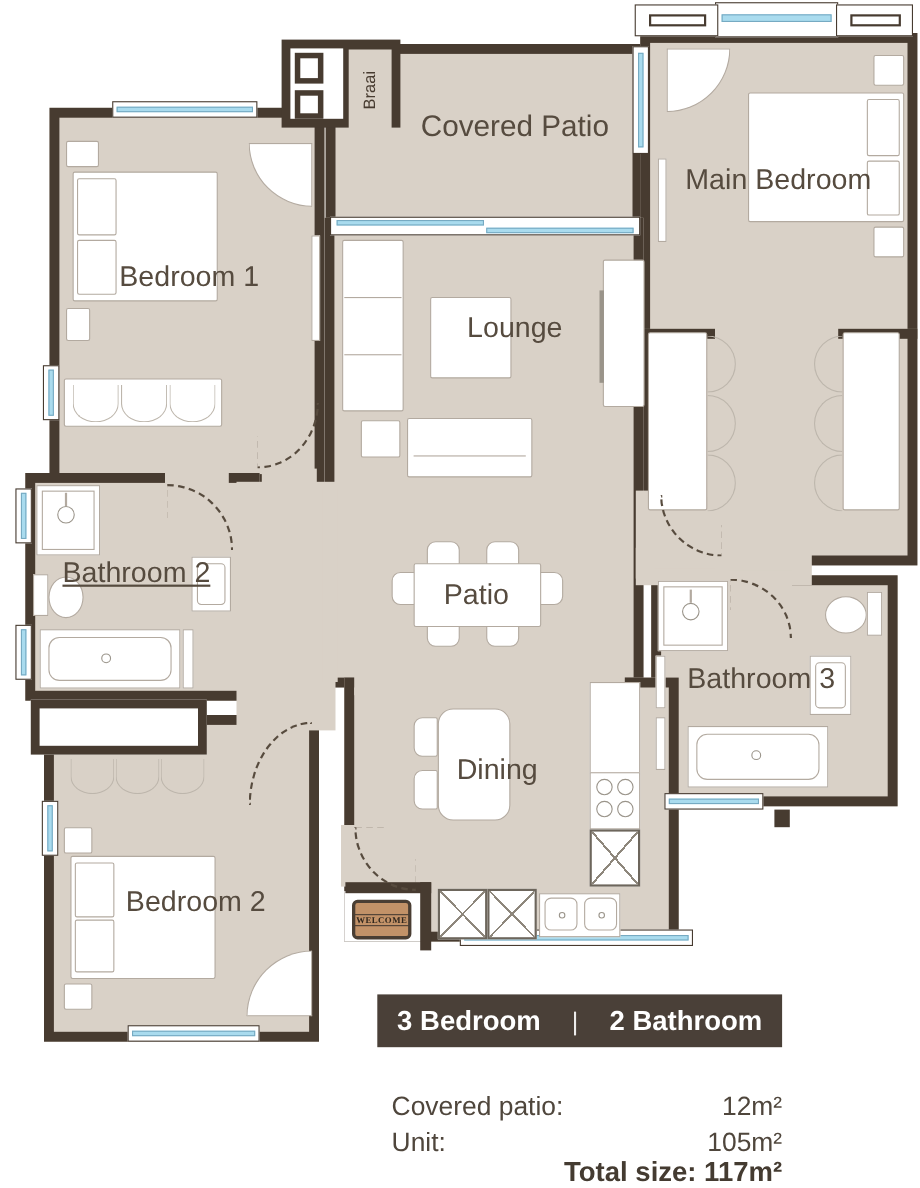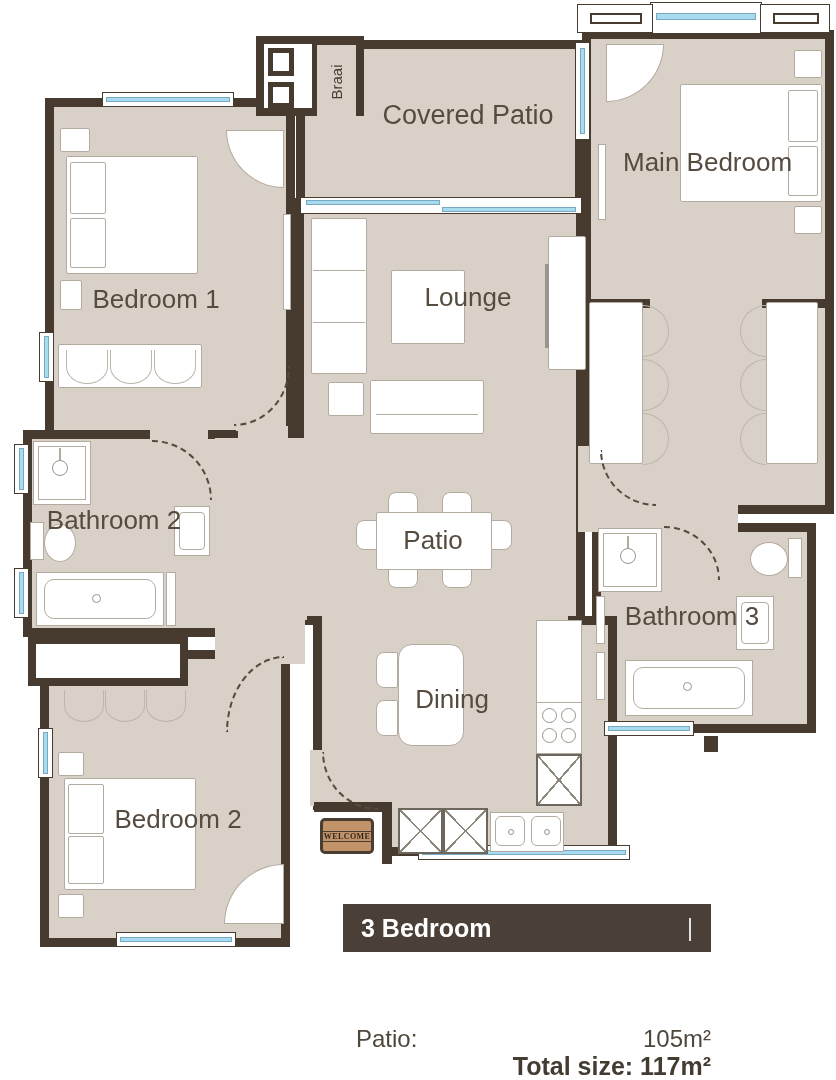--- a/index.html
+++ b/index.html
@@ -218,31 +218,36 @@
   <div class="abs fan" style="left:224px;top:864px;width:60px;height:60px;border-radius:100% 0 0 0;"></div>
   <div class="abs arc q-tl" style="left:226px;top:656px;width:58px;height:76px;"></div>
 
   <div class="abs mat" style="left:320px;top:818px;width:54px;height:36px;">
     <span>WELCOME</span>
   </div>
 
   <div class="abs lbl lbl-patio" style="left:468px;top:115px;">Covered Patio</div>
   <div class="abs braai-lbl" style="left:336px;top:82px;">Braai</div>
   <div class="abs lbl lbl-wrap" style="left:708px;top:163px;">Main Bedroom</div>
-  <div class="abs lbl" style="left:156px;top:252px;margin-top:48px;">Bedroom 1</div>
+  <div class="abs lbl" style="left:172px;top:252px;">Bedroom 1</div>
   <div class="abs lbl" style="left:468px;top:298px;">Lounge</div>
-  <div class="abs lbl" style="left:114px;top:521px;">Bathroom 2</div>
+  <div class="abs lbl" style="left:124px;top:521px;text-decoration:underline;">Bathroom 2</div>
   <div class="abs lbl" style="left:433px;top:541px;">Patio</div>
   <div class="abs lbl" style="left:692px;top:617px;">Bathroom 3</div>
   <div class="abs lbl" style="left:452px;top:700px;">Dining</div>
   <div class="abs lbl" style="left:178px;top:820px;">Bedroom 2</div>
 
   <div class="abs banner" style="left:343px;top:904px;width:368px;height:48px;">
     <span>3 Bedroom</span>
     <span class="b-div">|</span>
+    <span>2 Bathroom</span>
+  </div>
+  <div class="abs info-row" style="left:356px;top:991px;width:355px;">
+    <span>Covered patio:</span>
+    <span>12m²</span>
   </div>
   <div class="abs info-row" style="left:356px;top:1023px;width:355px;">
-    <span>Patio:</span>
+    <span>Unit:</span>
     <span>105m²</span>
   </div>
   <div class="abs total" style="left:356px;top:1052px;width:355px;">Total size: 117m²</div>
 
 </div>
 
 </body></html>

